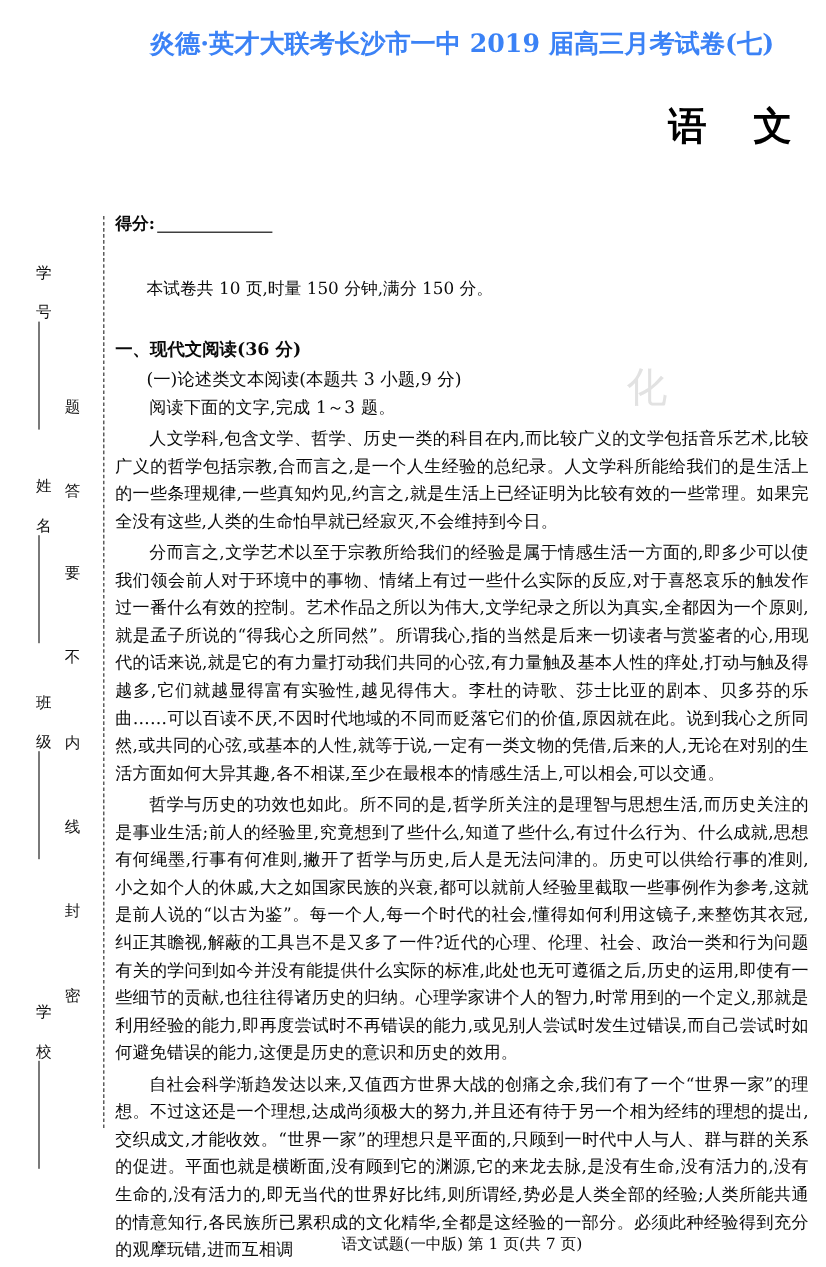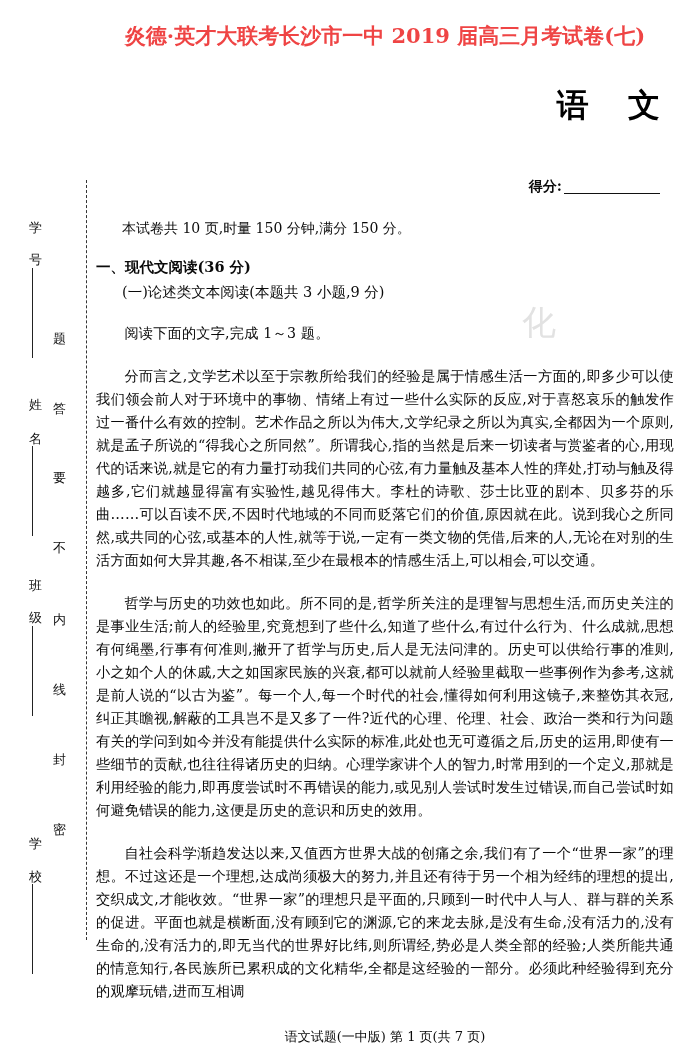--- a/index.html
+++ b/index.html
@@ -56,21 +56,21 @@
     width: 578px;
     height: 1056px;
   }
   .title-main {
     margin-top: 22px;
     text-align: center;
     font-family: "DejaVu Serif", "Liberation Serif", serif;
     font-weight: bold;
     font-size: 21px;
     letter-spacing: 0px;
-    color: #ef4444;
+    color: #3b82f6;
   }
   .title-sub {
     margin-top: 34px;
     text-align: right;
     font-family: "DejaVu Serif", "Liberation Serif", serif;
     font-weight: bold;
     font-size: 32px;
     letter-spacing: 14px;
     color: #000;
   }
@@ -78,54 +78,53 @@
     margin-top: 22px;
     text-align: center;
     font-family: "DejaVu Serif", "Liberation Serif", serif;
     font-weight: bold;
     font-size: 16px;
     letter-spacing: 1px;
     color: #000;
   }
   .score-line {
     margin-top: 50px;
-    text-align: right;
     padding-right: 14px;
     font-size: 14px;
     font-weight: bold;
     font-family: "DejaVu Serif", "Liberation Serif", serif;
   }
   .score-line .rule {
     display: inline-block;
     width: 96px;
     border-bottom: 1px solid #111;
     vertical-align: -3px;
     margin-left: 2px;
   }
   .notice {
-    margin-top: 24px;
+    margin-top: 36px;
     padding-left: 26px;
     font-size: 14px;
     font-family: "DejaVu Serif", "Liberation Serif", serif;
   }
   .sec-title {
-    margin-top: 20px;
+    margin-top: 32px;
     font-size: 14.5px;
     font-weight: bold;
     font-family: "DejaVu Serif", "Liberation Serif", serif;
   }
   .sub-title {
     margin-top: 6px;
     padding-left: 26px;
     font-size: 14.5px;
     font-weight: normal;
     font-family: "DejaVu Serif", "Liberation Serif", serif;
   }
   .para {
-    margin-top: 20px;
+    margin-top: 3px;
     font-size: 14.2px;
     line-height: 1.62;
     text-align: justify;
     text-indent: 2em;
     font-family: "DejaVu Serif", "Liberation Serif", serif;
     letter-spacing: 0.2px;
   }
   .footer {
     position: absolute;
     left: 0;
@@ -191,19 +190,20 @@
     <div class="score-line">
       <span>得分:</span><span class="rule"></span>
     </div>
 
     <div class="notice">本试卷共 10 页,时量 150 分钟,满分 150 分。</div>
 
     <div class="sec-title">一、现代文阅读(36 分)</div>
     <div class="sub-title">(一)论述类文本阅读(本题共 3 小题,9 分)</div>
     <div class="para">阅读下面的文字,完成 1～3 题。</div>
 
+    <div class="para">人文学科,包含文学、哲学、历史一类的科目在内,而比较广义的文学包括音乐艺术,比较广义的哲学包括宗教,合而言之,是一个人生经验的总纪录。人文学科所能给我们的是生活上的一些条理规律,一些真知灼见,约言之,就是生活上已经证明为比较有效的一些常理。如果完全没有这些,人类的生命怕早就已经寂灭,不会维持到今日。</div>
     <div class="para">分而言之,文学艺术以至于宗教所给我们的经验是属于情感生活一方面的,即多少可以使我们领会前人对于环境中的事物、情绪上有过一些什么实际的反应,对于喜怒哀乐的触发作过一番什么有效的控制。艺术作品之所以为伟大,文学纪录之所以为真实,全都因为一个原则,就是孟子所说的“得我心之所同然”。所谓我心,指的当然是后来一切读者与赏鉴者的心,用现代的话来说,就是它的有力量打动我们共同的心弦,有力量触及基本人性的痒处,打动与触及得越多,它们就越显得富有实验性,越见得伟大。李杜的诗歌、莎士比亚的剧本、贝多芬的乐曲……可以百读不厌,不因时代地域的不同而贬落它们的价值,原因就在此。说到我心之所同然,或共同的心弦,或基本的人性,就等于说,一定有一类文物的凭借,后来的人,无论在对别的生活方面如何大异其趣,各不相谋,至少在最根本的情感生活上,可以相会,可以交通。</div>
     <div class="para">哲学与历史的功效也如此。所不同的是,哲学所关注的是理智与思想生活,而历史关注的是事业生活;前人的经验里,究竟想到了些什么,知道了些什么,有过什么行为、什么成就,思想有何绳墨,行事有何准则,撇开了哲学与历史,后人是无法问津的。历史可以供给行事的准则,小之如个人的休戚,大之如国家民族的兴衰,都可以就前人经验里截取一些事例作为参考,这就是前人说的“以古为鉴”。每一个人,每一个时代的社会,懂得如何利用这镜子,来整饬其衣冠,纠正其瞻视,解蔽的工具岂不是又多了一件?近代的心理、伦理、社会、政治一类和行为问题有关的学问到如今并没有能提供什么实际的标准,此处也无可遵循之后,历史的运用,即使有一些细节的贡献,也往往得诸历史的归纳。心理学家讲个人的智力,时常用到的一个定义,那就是利用经验的能力,即再度尝试时不再错误的能力,或见别人尝试时发生过错误,而自己尝试时如何避免错误的能力,这便是历史的意识和历史的效用。</div>
     <div class="para">自社会科学渐趋发达以来,又值西方世界大战的创痛之余,我们有了一个“世界一家”的理想。不过这还是一个理想,达成尚须极大的努力,并且还有待于另一个相为经纬的理想的提出,交织成文,才能收效。“世界一家”的理想只是平面的,只顾到一时代中人与人、群与群的关系的促进。平面也就是横断面,没有顾到它的渊源,它的来龙去脉,是没有生命,没有活力的,没有生命的,没有活力的,即无当代的世界好比纬,则所谓经,势必是人类全部的经验;人类所能共通的情意知行,各民族所已累积成的文化精华,全都是这经验的一部分。必须此种经验得到充分的观摩玩错,进而互相调</div>
 
     <div class="footer">语文试题(一中版) 第 1 页(共 7 页)</div>
   </div>
 </div>
 
 </body></html>

